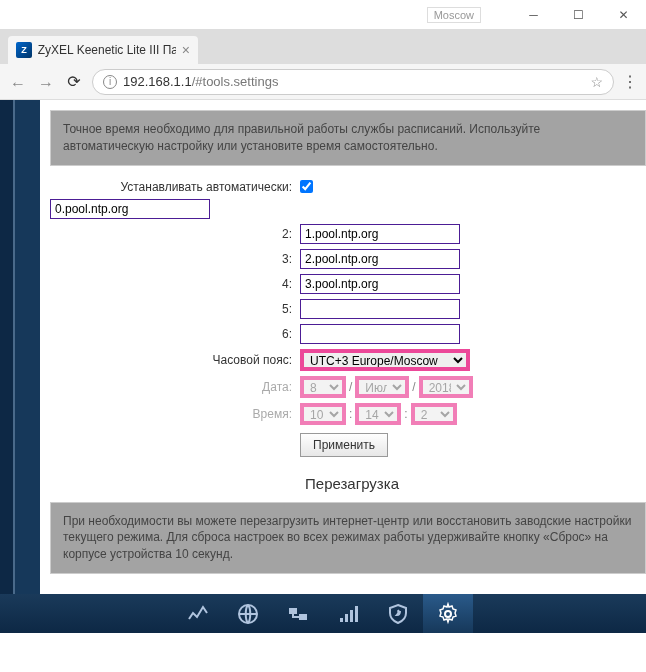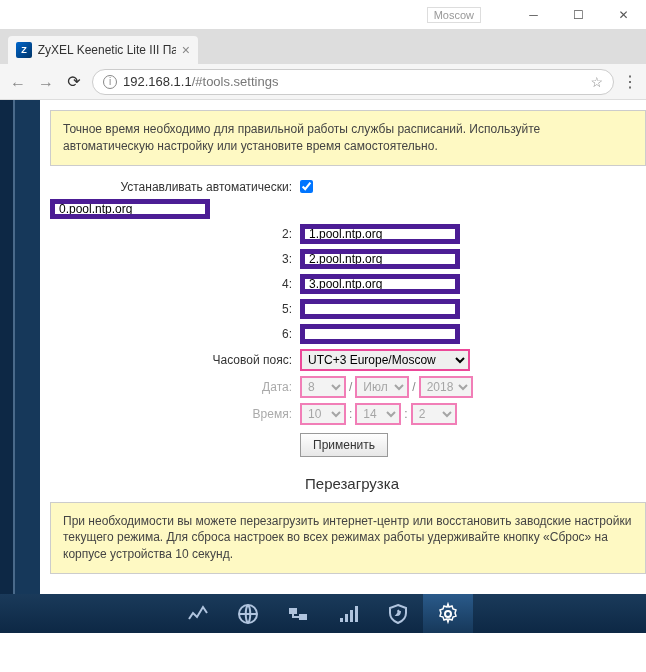--- a/index.html
+++ b/index.html
@@ -128,21 +128,21 @@
     position: absolute;
     left: 40px;
     top: 0;
     right: 0;
     bottom: 0;
     background: #fff;
     padding: 10px 0 0 10px;
     overflow: hidden;
   }
   .infobox {
-    background: #fef9c3;
+    background: #a3a3a3;
     border: 1px solid #ccc;
     padding: 10px 12px;
     margin-bottom: 14px;
     color: #444;
     line-height: 1.4;
   }
   .form-row {
     display: flex;
     align-items: center;
     margin-bottom: 5px;
@@ -150,29 +150,29 @@
   .form-label {
     width: 250px;
     text-align: right;
     padding-right: 8px;
     color: #333;
   }
   .form-label.faded { color: #aaa; }
   .form-input {
     width: 160px;
     height: 20px;
-    border: 5px solid #4c1d95;
+    border: 1px solid #4c1d95;
     padding: 0 4px;
     font-size: 12px;
     background: #fff;
   }
   .checkbox { width: 13px; height: 13px; }
   .select {
     height: 22px;
-    border: 2px solid #ec4899;
+    border: 4px solid #ec4899;
     background: #efefef;
     font-size: 12px;
     padding: 0 2px;
   }
   .select.tz { width: 170px; }
   .select.sm { width: 46px; }
   .select.md { width: 54px; }
   .sep { margin: 0 3px; color: #888; }
   .apply-row { margin-top: 8px; margin-bottom: 18px; }
   .btn {

